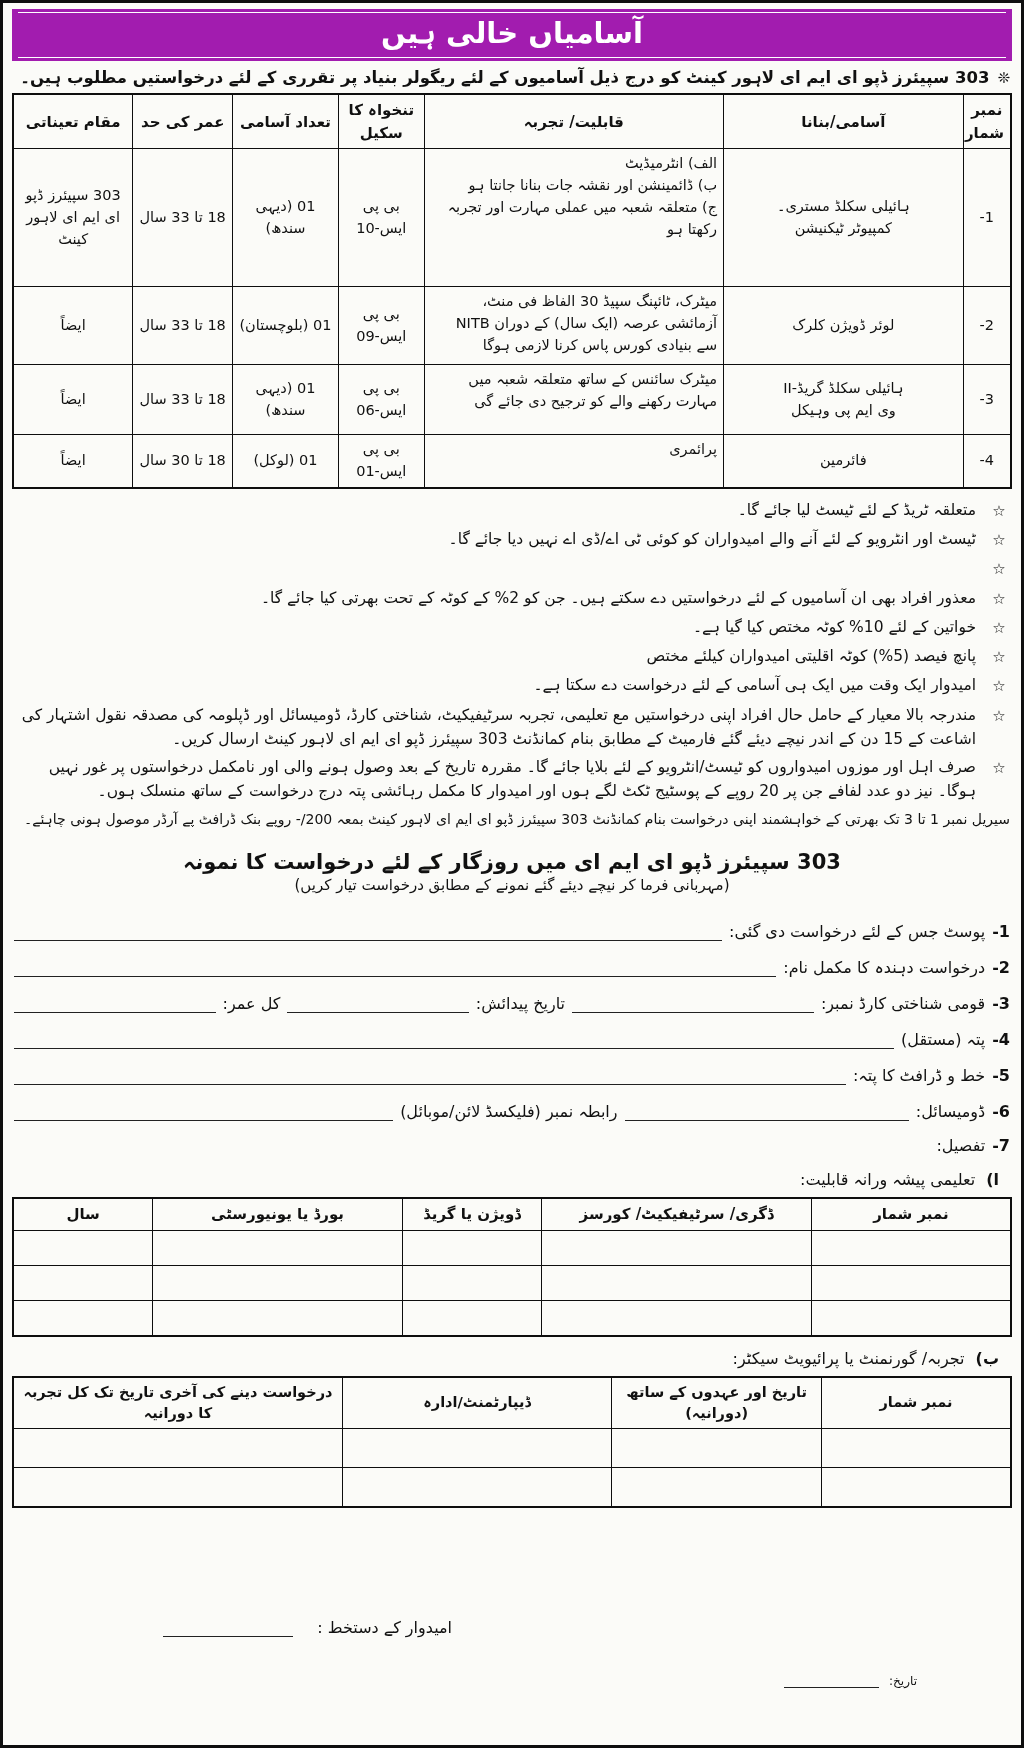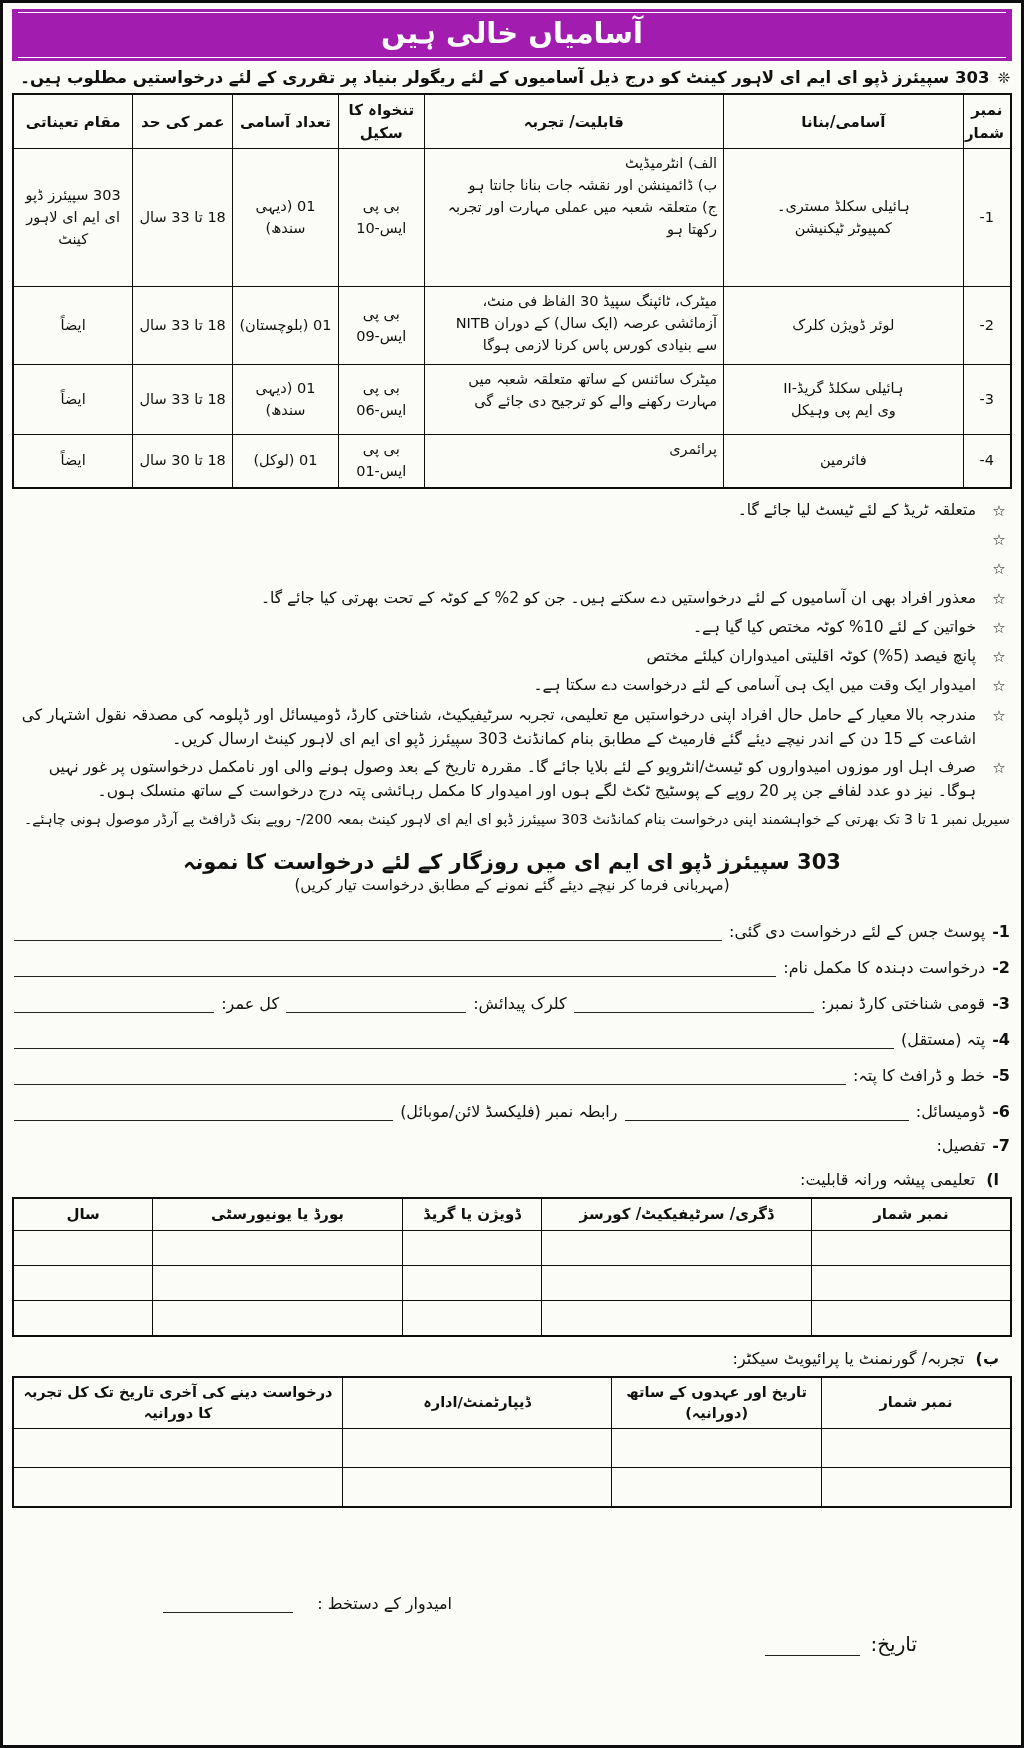--- a/index.html
+++ b/index.html
@@ -131,32 +131,32 @@
   .sec-line .fnum{margin-left:6px;}
   
   tr.empty td{height:26px;}
   table.exp tr.empty td{height:30px;}
   table.exp th{font-size:14.5px;line-height:1.45;}
   
   .sig-row{
     display:flex;
     align-items:flex-end;
     gap:24px;
-    margin-top:84px;
+    margin-top:108px;
     padding-right:560px;
     font-size:16px;
   }
   .sig-row .blank{flex:0 0 130px;}
   .date-row{
     display:flex;
     align-items:flex-end;
     gap:10px;
-    margin-top:19px;
+    margin-top:30px;
     padding-right:95px;
-    font-size:20px;
+    font-size:12px;
   }
   .date-row .blank{flex:0 0 95px;}
 </style>
 </head>
 <body>
 
 <div class="page">
 
   <header class="banner">
     <div class="banner-inner">
@@ -234,20 +234,21 @@
     </tbody>
   </table>
 
   <ul class="notes">
     <li class="note">
       <span class="star">☆</span>
       <span class="note-text">متعلقہ ٹریڈ کے لئے ٹیسٹ لیا جائے گا۔</span>
     </li>
     <li class="note">
       <span class="star">☆</span>
+      <span class="note-text">ٹیسٹ اور انٹرویو کے لئے آنے والے امیدواران کو کوئی ٹی اے/ڈی اے نہیں دیا جائے گا۔</span>
     </li>
     <li class="note">
       <span class="star">☆</span>
     </li>
     <li class="note">
       <span class="star">☆</span>
       <span class="note-text">معذور افراد بھی ان آسامیوں کے لئے درخواستیں دے سکتے ہیں۔ جن کو 2% کے کوٹہ کے تحت بھرتی کیا جائے گا۔</span>
     </li>
     <li class="note">
       <span class="star">☆</span>
@@ -285,21 +286,21 @@
   <div class="form-line">
     <span class="fnum">2-</span>
     <span class="flabel">درخواست دہندہ کا مکمل نام:</span>
     <span class="blank"></span>
   </div>
 
   <div class="form-line">
     <span class="fnum">3-</span>
     <span class="flabel">قومی شناختی کارڈ نمبر:</span>
     <span class="blank b12"></span>
-    <span class="flabel">کلرک پیدائش:</span>
+    <span class="flabel">تاریخ پیدائش:</span>
     <span class="blank b09"></span>
     <span class="flabel">کل عمر:</span>
     <span class="blank b10"></span>
   </div>
 
   <div class="form-line">
     <span class="fnum">4-</span>
     <span class="flabel">پتہ (مستقل)</span>
     <span class="blank"></span>
   </div>

